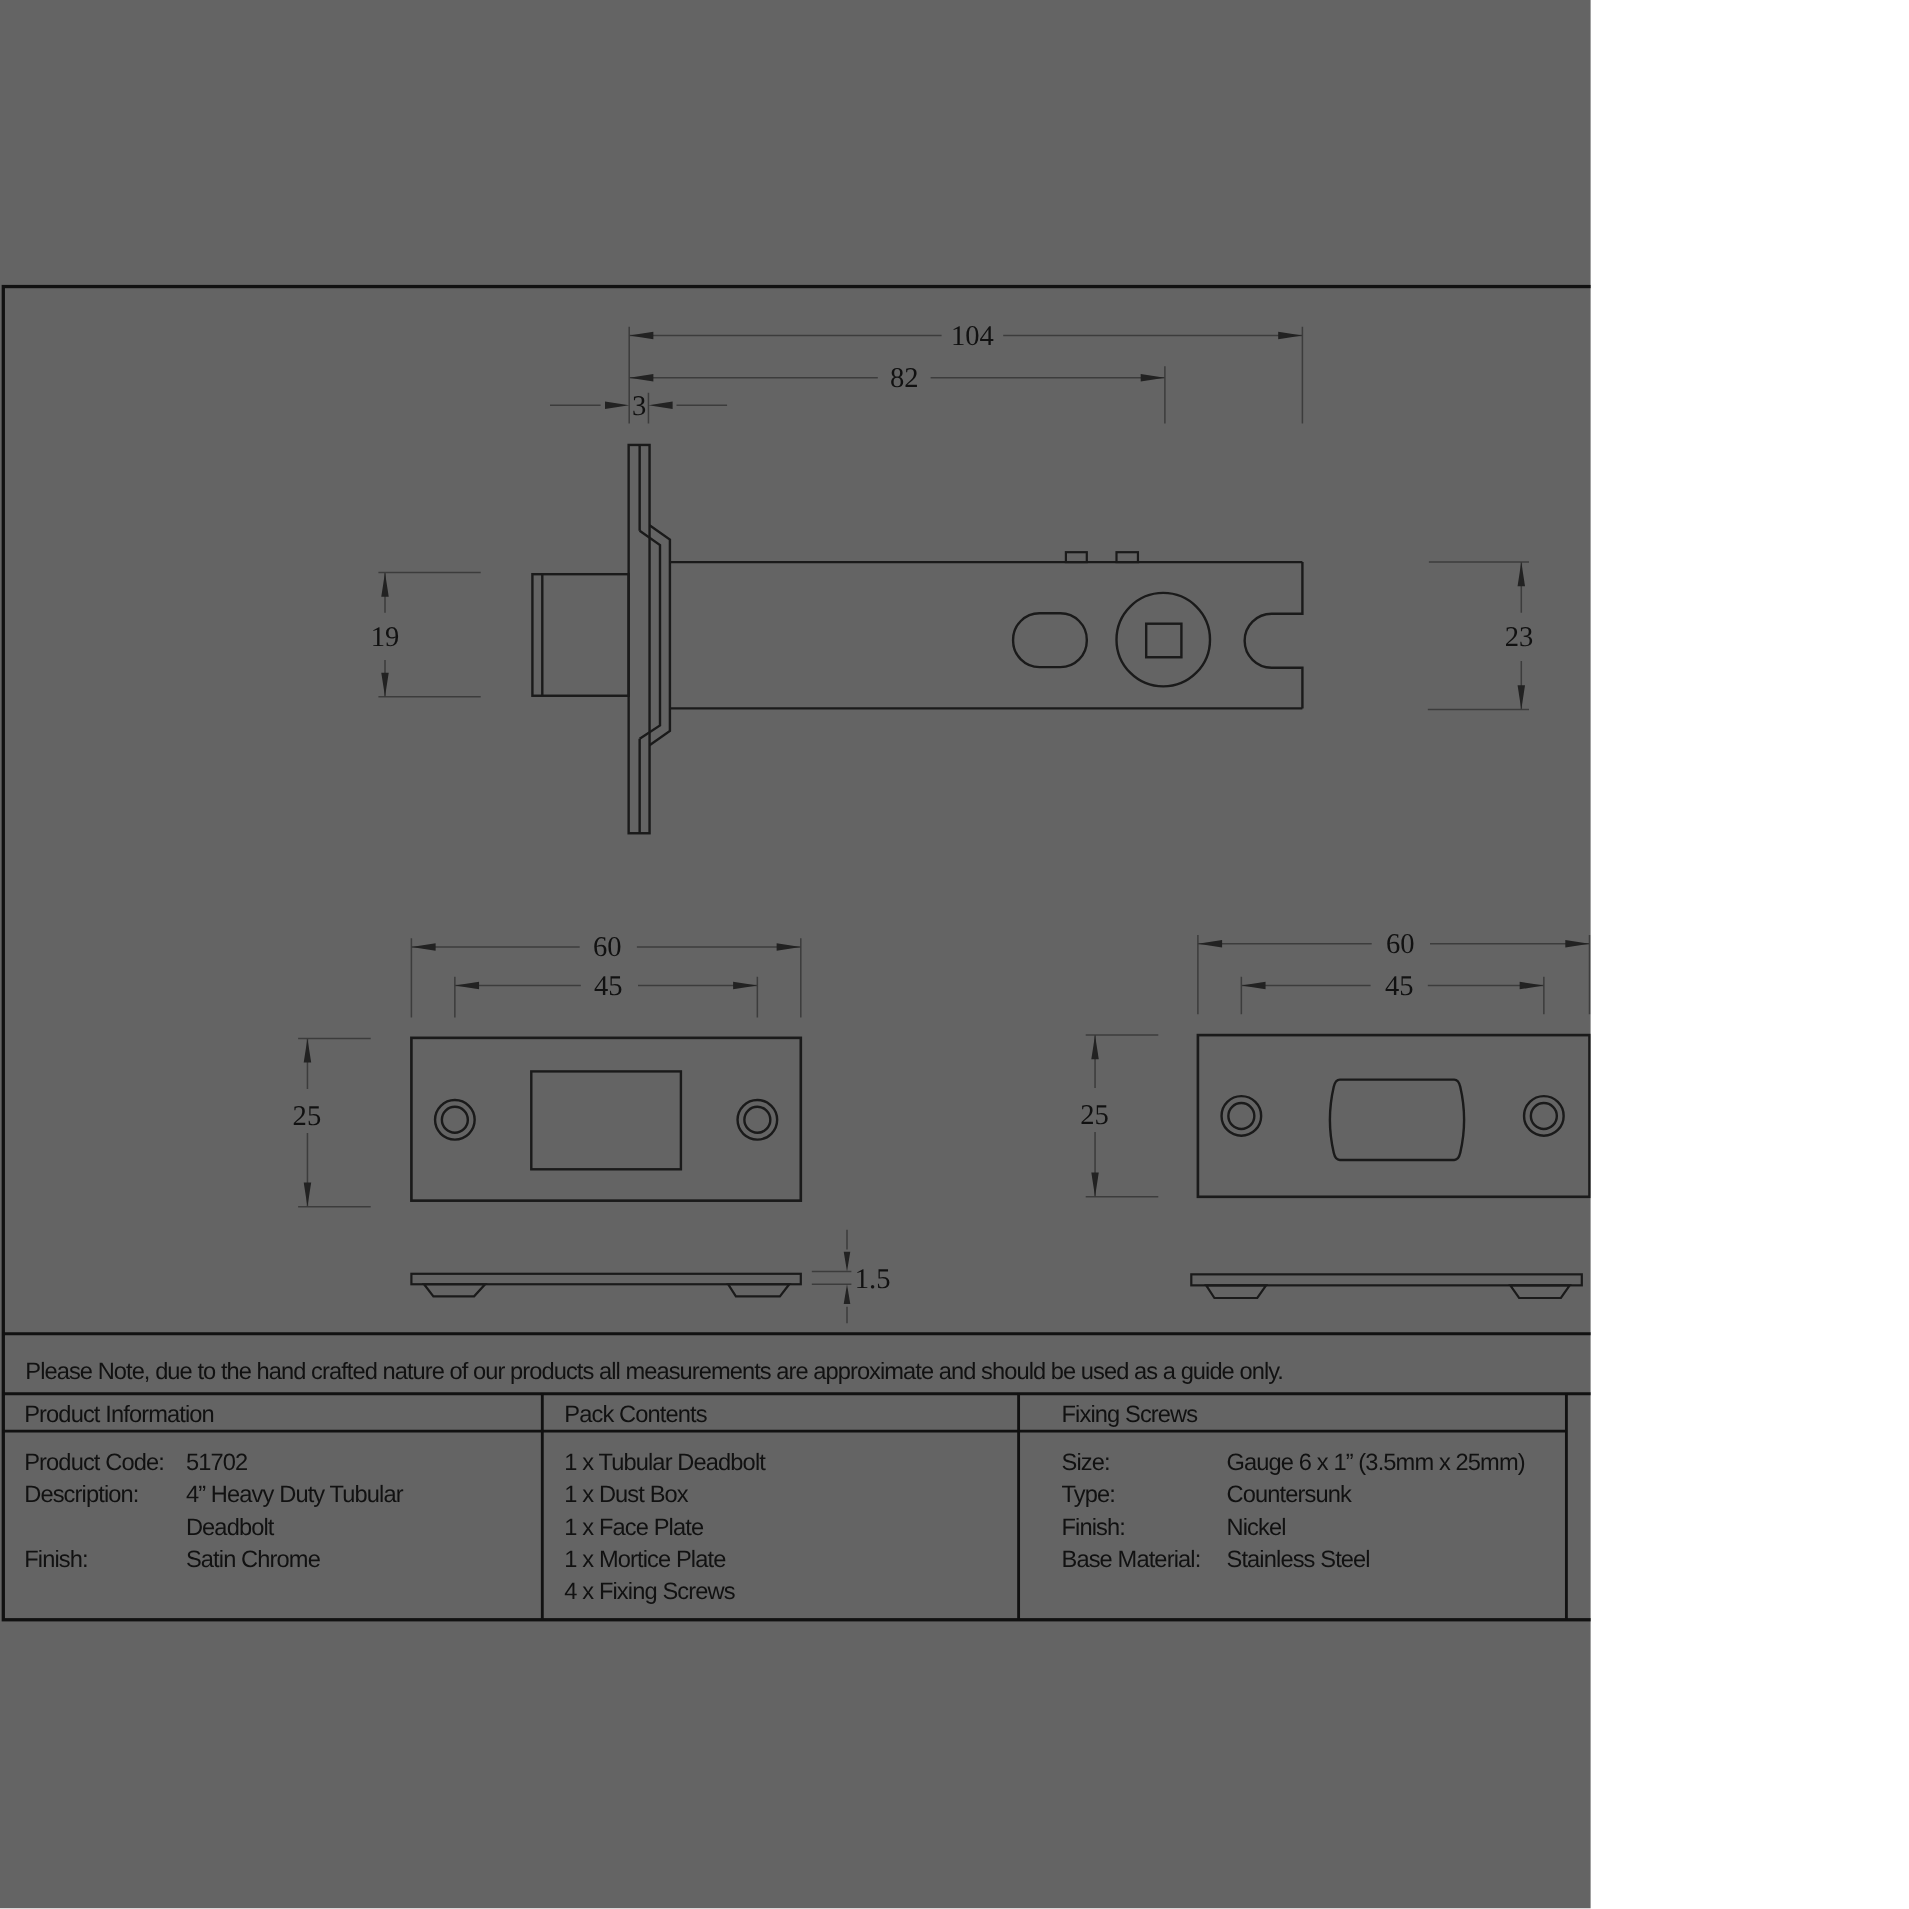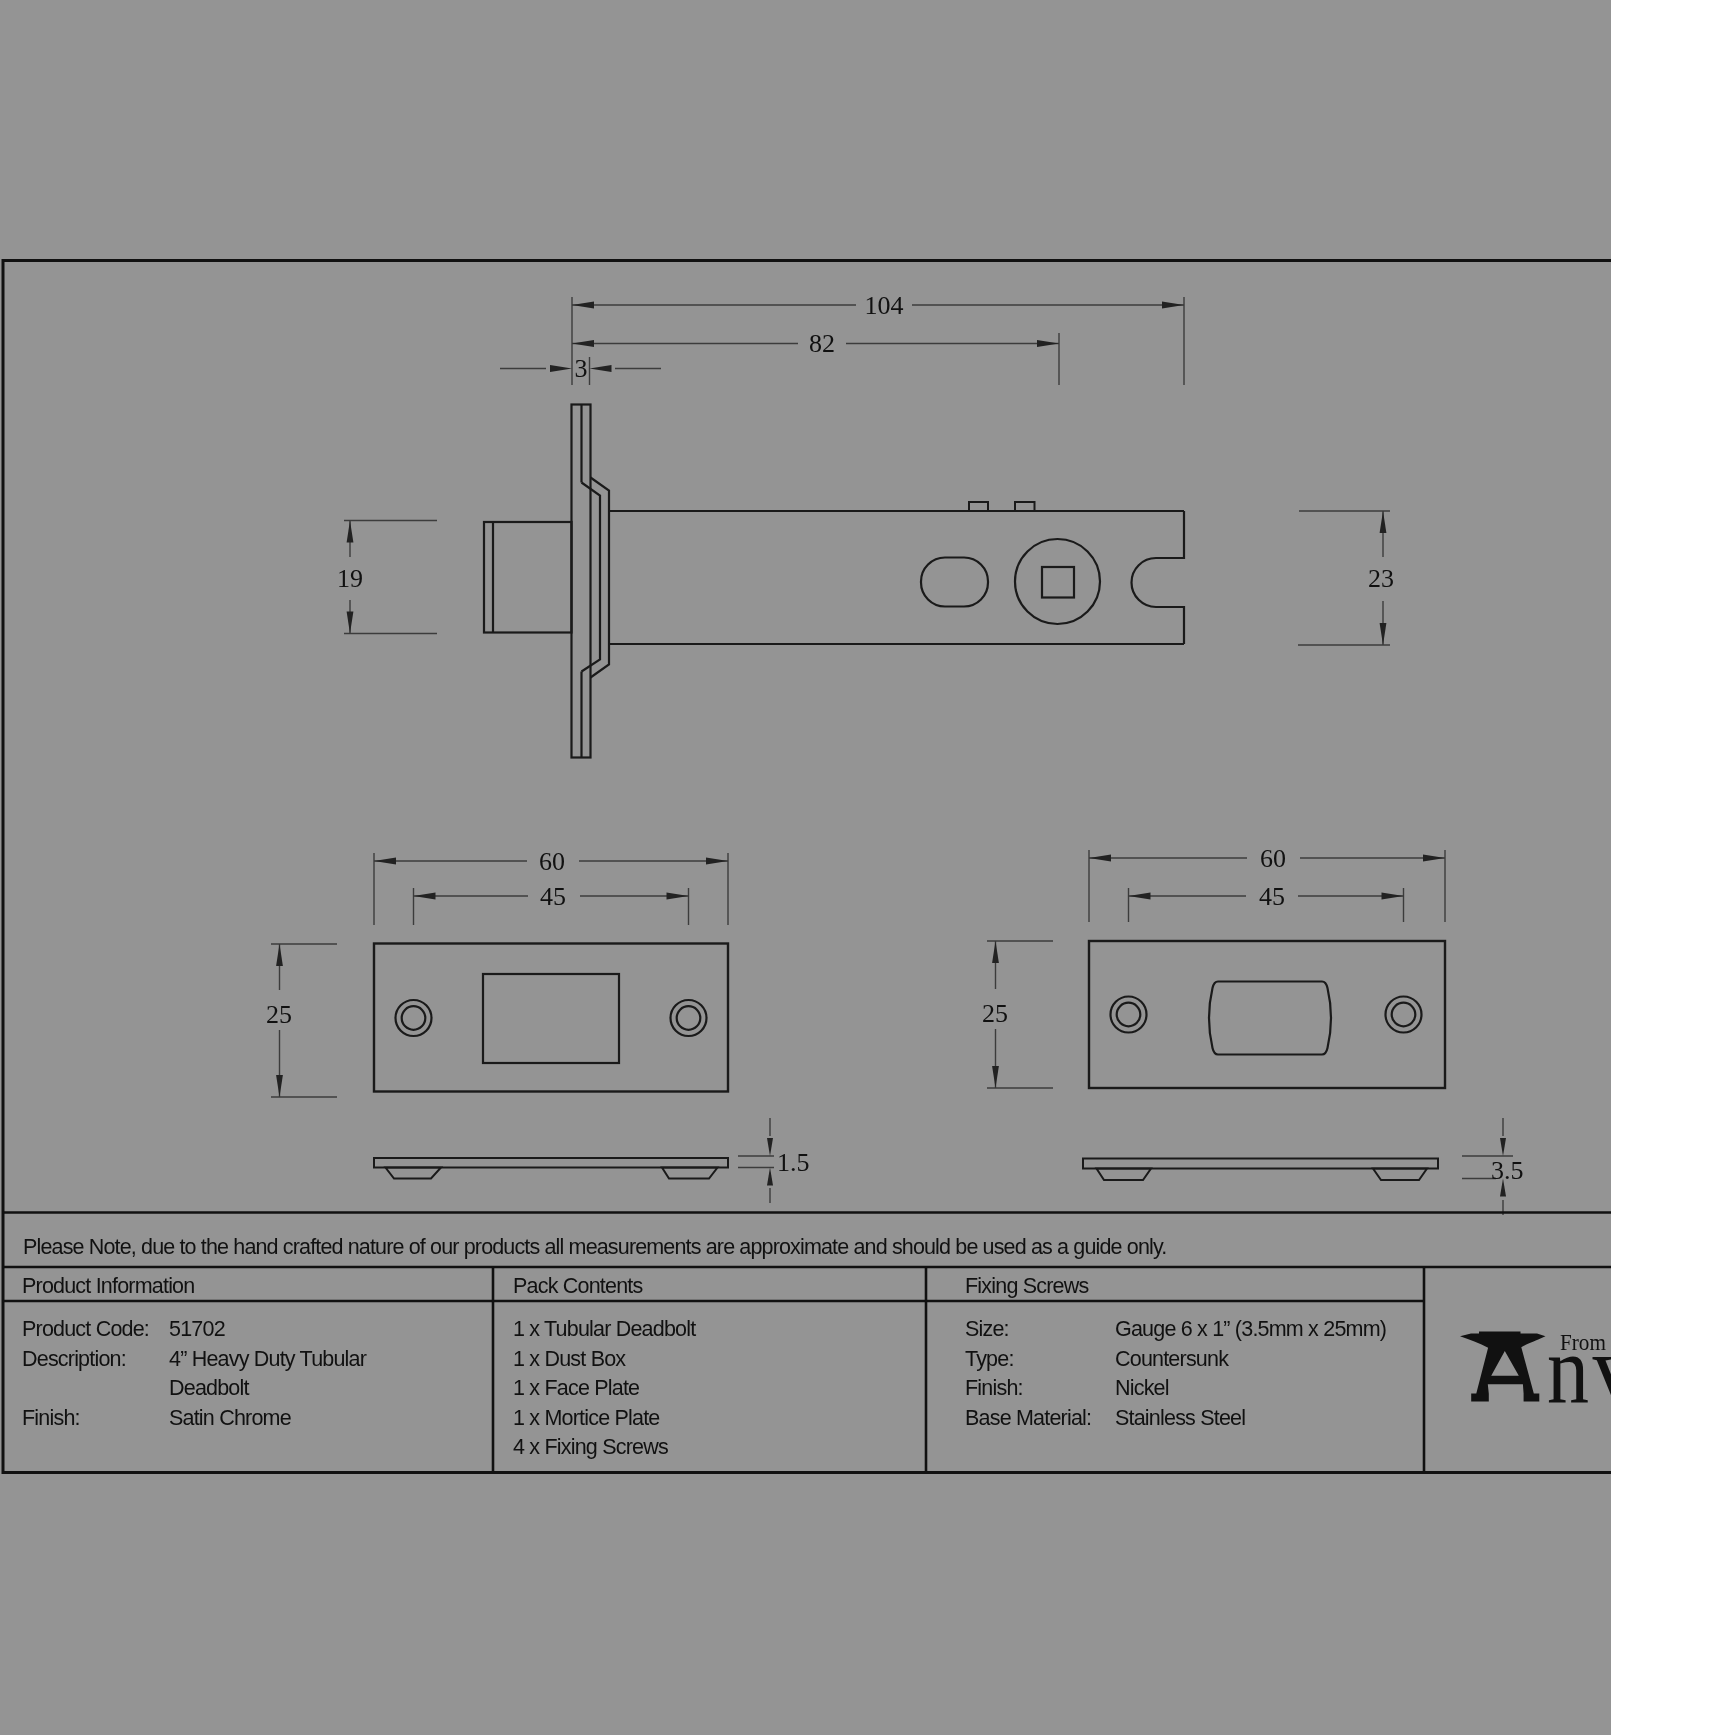--- a/index.html
+++ b/index.html
@@ -1,16 +1,16 @@
 <!DOCTYPE html>
 <html><head>
 <meta charset="utf-8">
 <style>
   html,body{margin:0;padding:0;background:#ffffff;}
-  #page{position:relative;width:1611px;height:1735px;background:#14b8a6;overflow:hidden;filter:grayscale(1);}
+  #page{position:relative;width:1446px;height:1735px;background:#15803d;overflow:hidden;filter:grayscale(1);}
   svg{position:absolute;left:0;top:0;}
   text{fill:#111;}
   .dim{font-family:"Liberation Serif",serif;font-size:26px;}
   .tbl{font-family:"Liberation Sans",sans-serif;font-size:21.5px;letter-spacing:-0.8px;}
   .note{font-family:"Liberation Sans",sans-serif;font-size:21.5px;letter-spacing:-0.85px;}
 </style>
 </head>
 <body>
 <div id="page">
 <svg width="1735" height="1735" viewBox="0 0 1735 1735">

